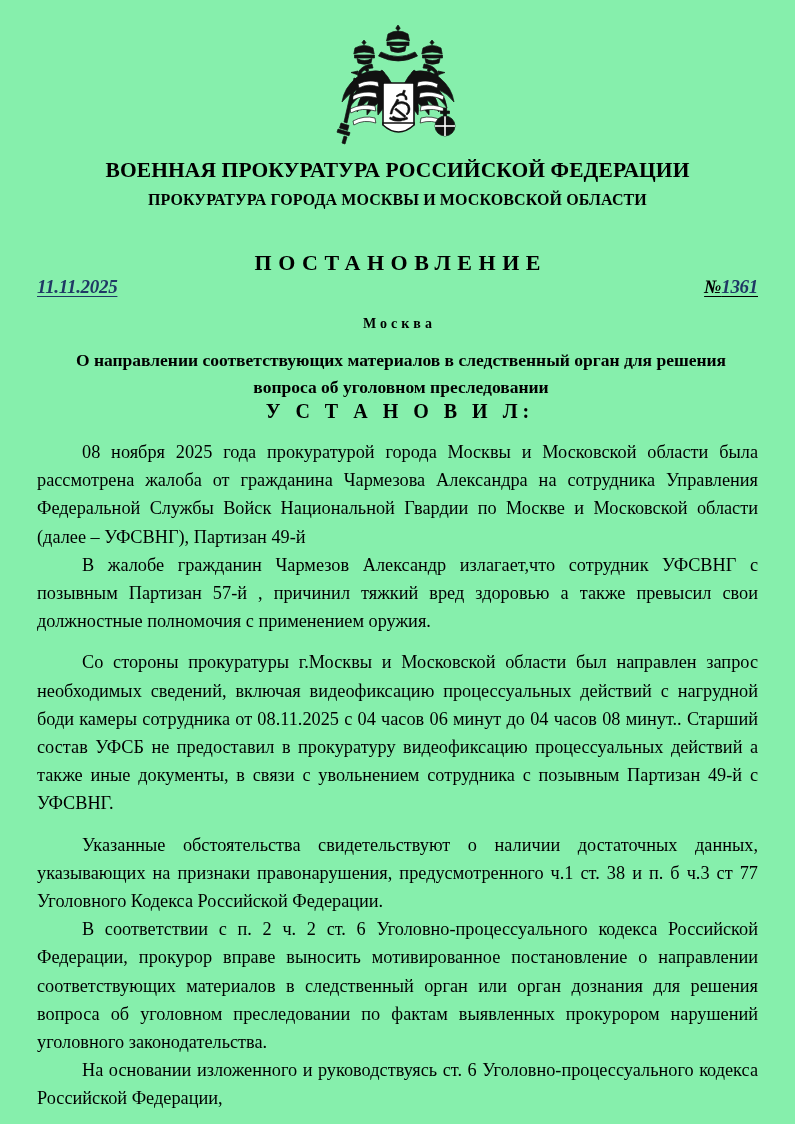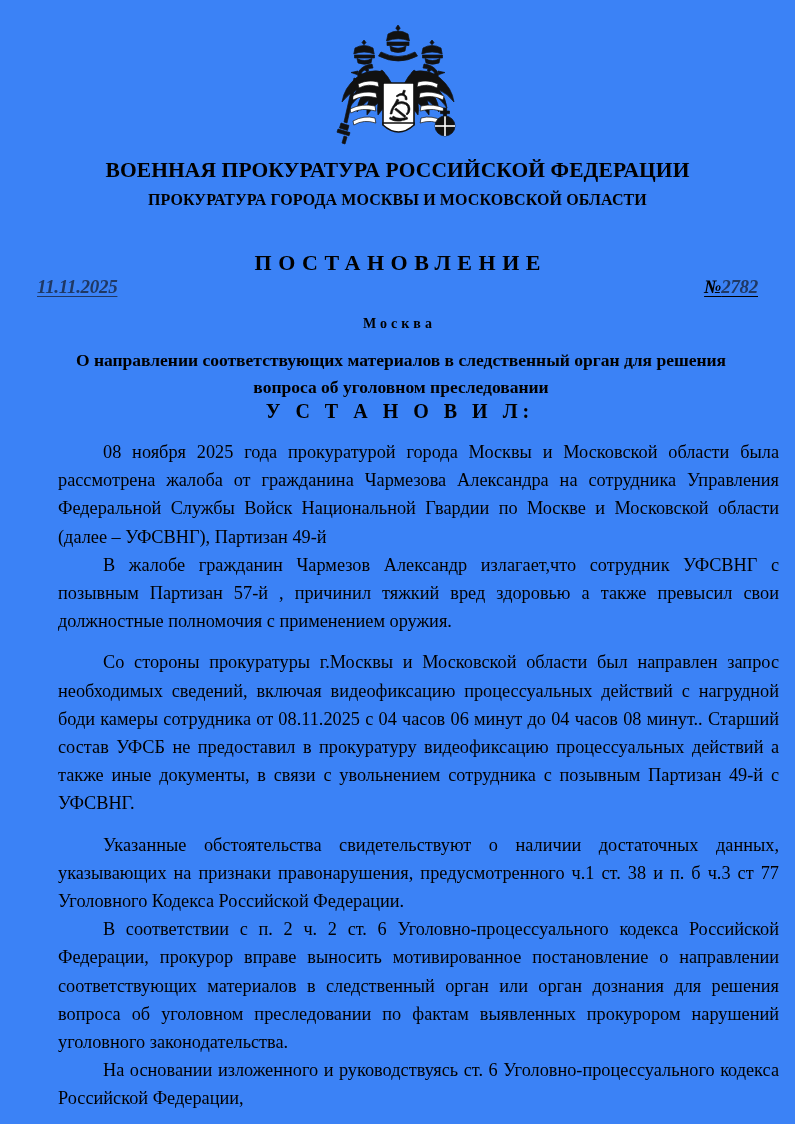--- a/index.html
+++ b/index.html
@@ -14,21 +14,21 @@
     font-family: "Liberation Serif", "DejaVu Serif", serif;
     color: #000000;
     position: relative;
     overflow: hidden;
   }
 
   .page {
     width: 795px;
     height: 1124px;
     position: relative;
-    background: #3b82f6;
+    background: #86efac;
     box-sizing: border-box;
   }
 
   
   .emblem-wrap {
     position: absolute;
     left: 0;
     right: 0;
     top: 22px;
     display: flex;
@@ -149,21 +149,20 @@
     text-indent: 5px;
     color: #000;
   }
 
   
   .body-text {
     position: absolute;
     left: 37px;
     width: 721px;
     top: 438px;
-    margin-left: 21px;
   }
   .para {
     font-size: 18.3px;
     line-height: 28.2px;
     text-align: justify;
     text-justify: inter-word;
     text-indent: 45px;
     margin: 0 0 0 0;
     color: #000;
     hyphens: none;
@@ -256,21 +255,21 @@
 
   <div class="org-header">
     <div class="org-line l1">ВОЕННАЯ ПРОКУРАТУРА РОССИЙСКОЙ ФЕДЕРАЦИИ</div>
     <div class="org-line l2">ПРОКУРАТУРА ГОРОДА МОСКВЫ И МОСКОВСКОЙ ОБЛАСТИ</div>
   </div>
 
   <div class="doc-type">ПОСТАНОВЛЕНИЕ</div>
 
   <div class="meta-row">
     <span class="meta-date">11.11.2025</span>
-    <span class="meta-number"><span>№</span><span class="num-value">2782</span></span>
+    <span class="meta-number"><span>№</span><span class="num-value">1361</span></span>
   </div>
 
   <div class="city">Москва</div>
 
   <div class="subject">О направлении соответствующих материалов в следственный орган для решения вопроса об уголовном преследовании</div>
 
   <div class="established">У С Т А Н О В И Л:</div>
 
   <div class="body-text">
     <p class="para">08 ноября 2025 года прокуратурой города Москвы и Московской области была рассмотрена жалоба от гражданина Чармезова Александра  на сотрудника  Управления Федеральной Службы Войск Национальной Гвардии по Москве и Московской области (далее – УФСВНГ), Партизан 49-й</p>

